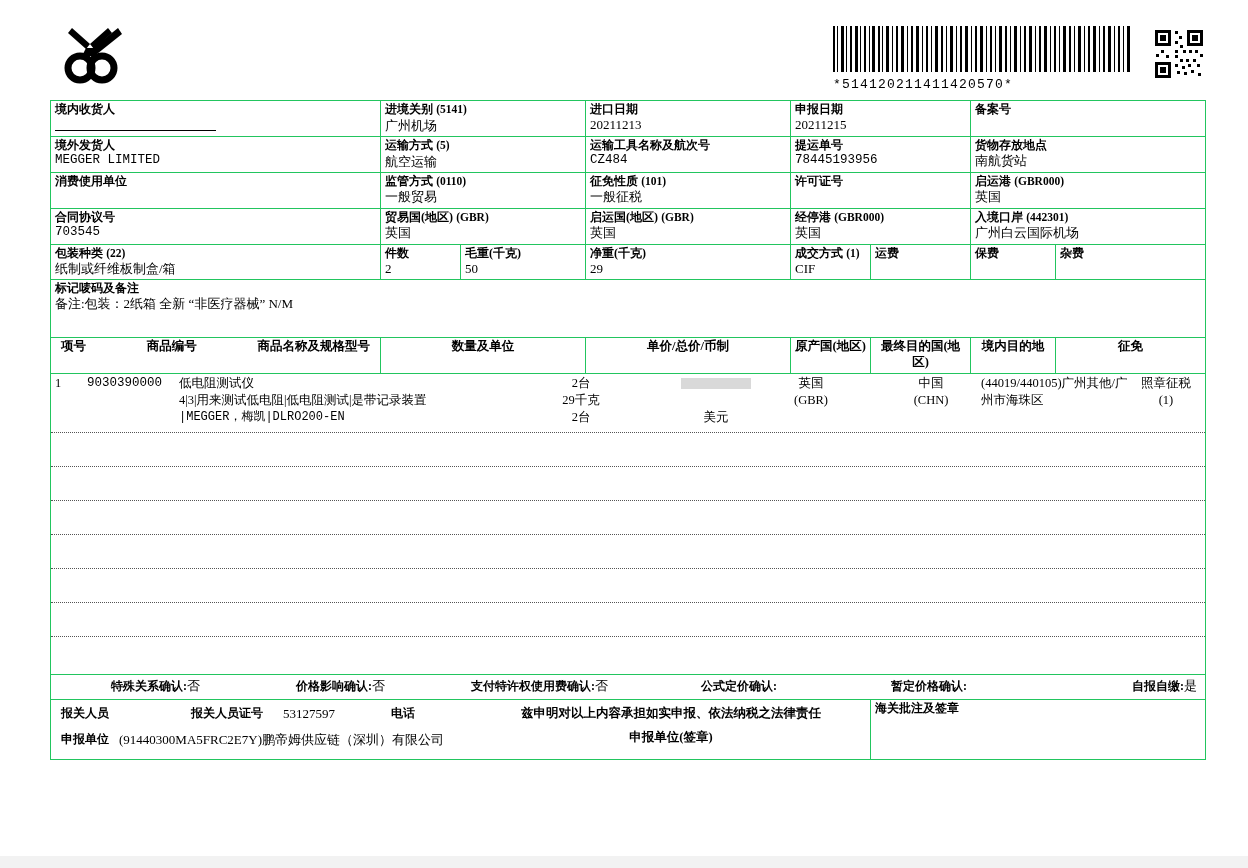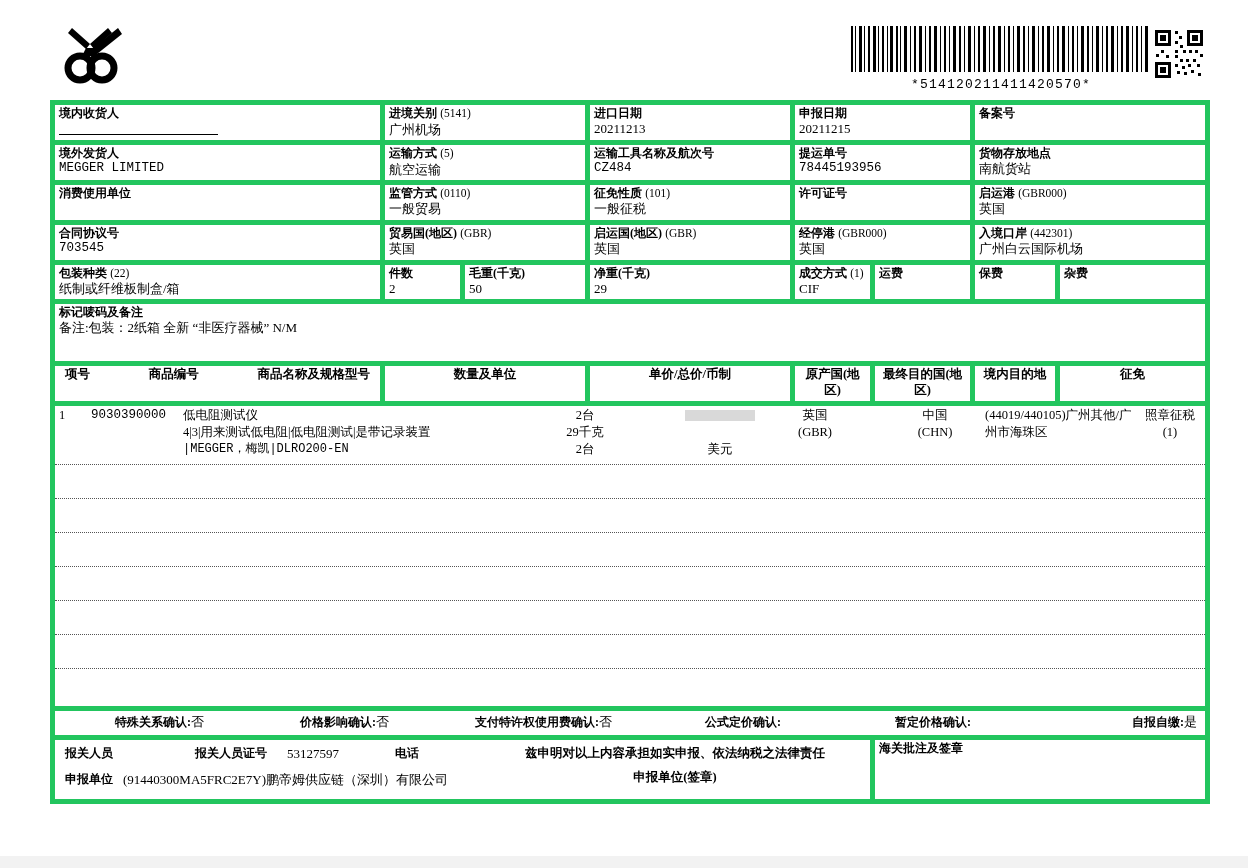--- a/index.html
+++ b/index.html
@@ -43,24 +43,23 @@
     position: absolute;
     left: 330px;
     top: 28px;
     font-size: 25px;
     font-weight: bold;
     letter-spacing: 1px;
     font-family: "Liberation Serif", serif;
   }
   .barcode-wrap {
     position: absolute;
-    right: 54px;
+    right: 72px;
     top: 8px;
     width: 300px;
-    text-align: center;
   }
   .barcode {
     height: 46px;
     width: 300px;
   }
   .barcode-num {
     font-family: "Liberation Mono", monospace;
     font-size: 13px;
     letter-spacing: 1.2px;
     margin-top: 1px;
@@ -85,33 +84,33 @@
   .sh-d { position: absolute; left: 790px; top: 2px; }
   .sh-e { position: absolute; right: 2px;  top: 2px; }
 
   
   table.main {
     border-collapse: collapse;
     width: 1155px;
     table-layout: fixed;
   }
   table.main td {
-    border: 5px solid #22c55e;
+    border: 1px solid #22c55e;
     vertical-align: top;
     padding: 1px 4px 2px 4px;
     font-size: 12.5px;
     line-height: 1.25;
     height: 16px;
   }
   .cap {
     font-weight: bold;
     font-size: 12px;
   }
   .code {
-    font-weight: normal;
+    font-weight: bold;
     font-size: 11.5px;
   }
   .val {
     font-family: "Liberation Serif", serif;
     font-size: 13px;
     white-space: pre;
   }
   .val-mono {
     font-family: "Liberation Mono", monospace;
     font-size: 12.5px;

